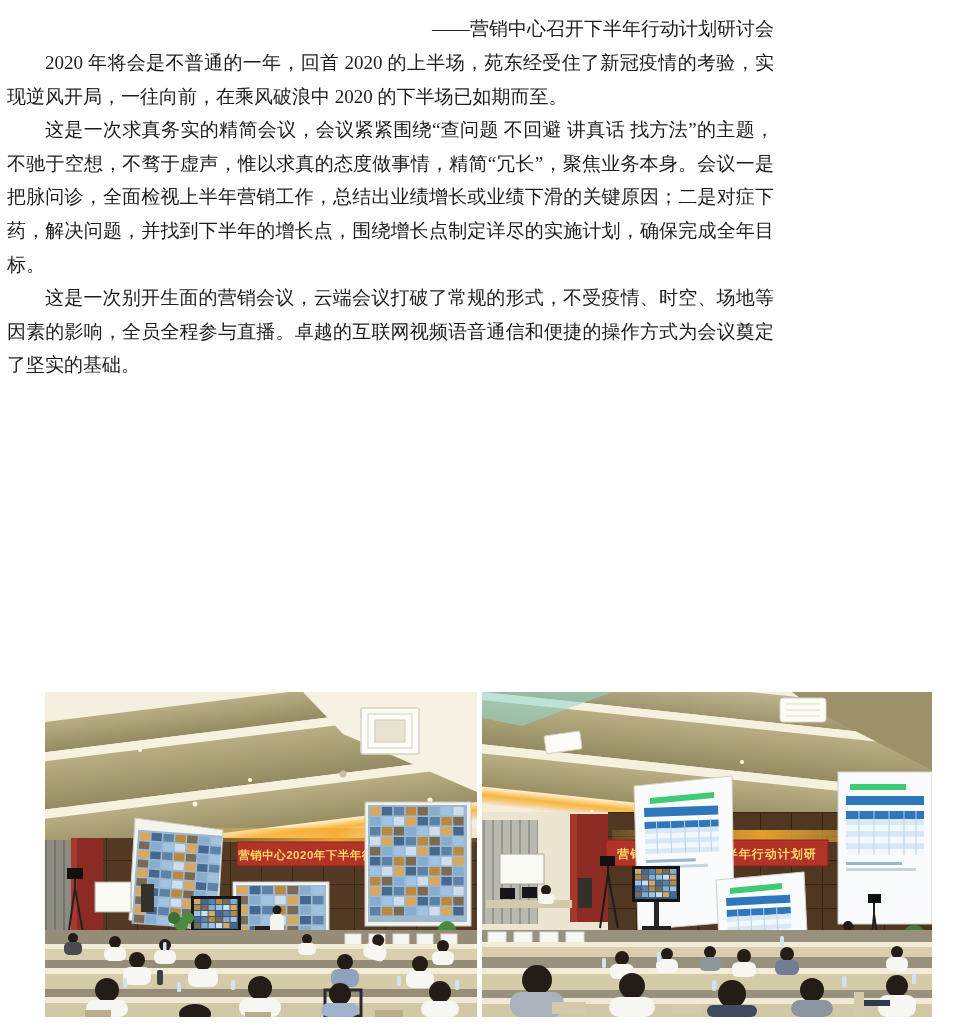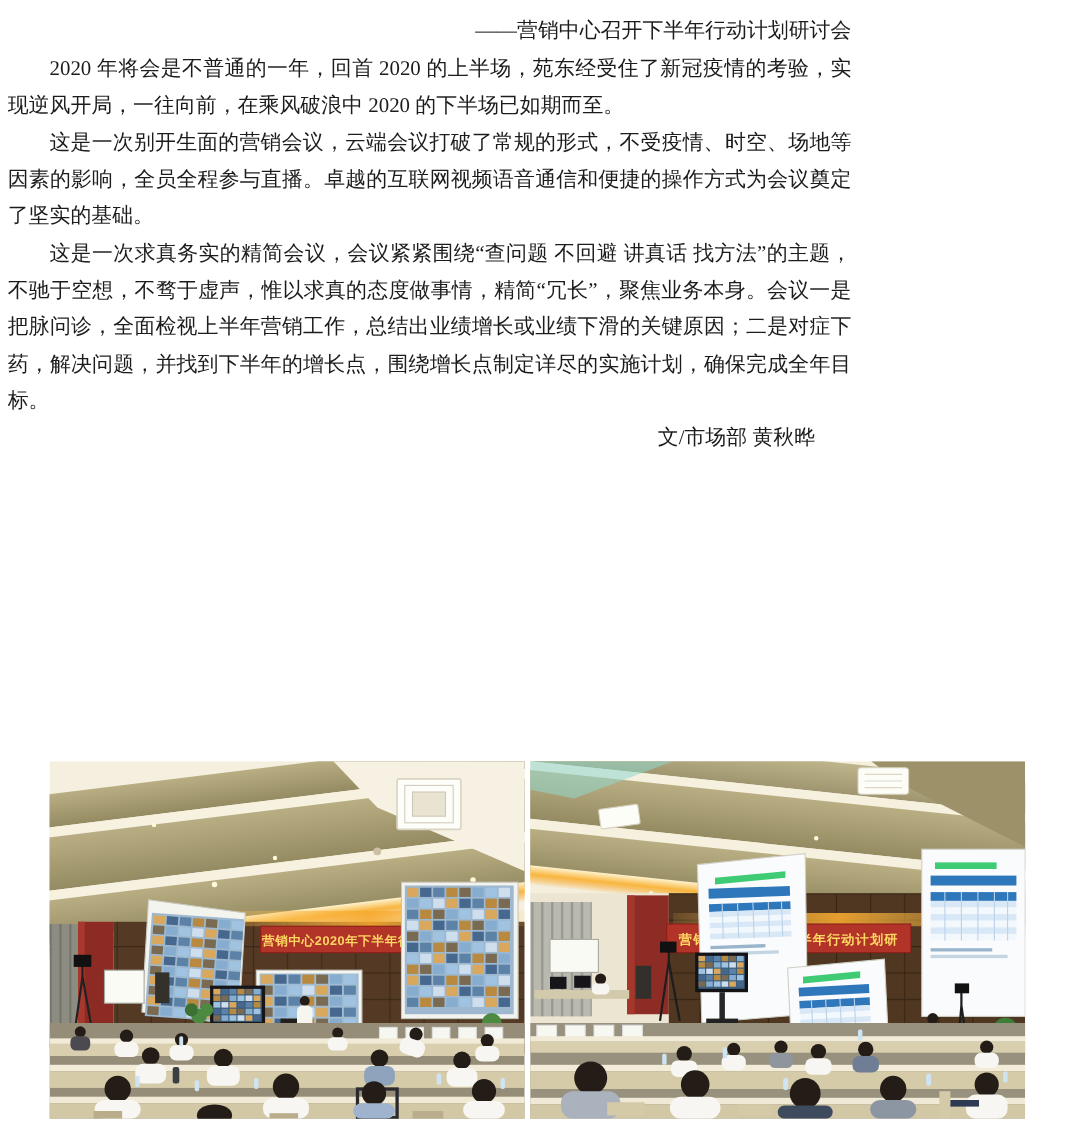--- a/index.html
+++ b/index.html
@@ -23,23 +23,22 @@
   .banner-text{font-family:"Liberation Sans","DejaVu Sans",sans-serif;font-weight:bold;}
 </style>
 </head>
 <body>
 
 <div class="page">
 
   <div class="text-block">
     <div class="subtitle">——营销中心召开下半年行动计划研讨会</div>
     <p class="body-para">2020 年将会是不普通的一年，回首 2020 的上半场，苑东经受住了新冠疫情的考验，实现逆风开局，一往向前，在乘风破浪中 2020 的下半场已如期而至。</p>
+    <p class="body-para">这是一次求真务实的精简会议，会议紧紧围绕“查问题 不回避 讲真话 找方法”的主题，不驰于空想，不骛于虚声，惟以求真的态度做事情，精简“冗长”，聚焦业务本身。会议一是把脉问诊，全面检视上半年营销工作，总结出业绩增长或业绩下滑的关键原因；二是对症下药，解决问题，并找到下半年的增长点，围绕增长点制定详尽的实施计划，确保完成全年目标。</p>
     <p class="body-para">这是一次别开生面的营销会议，云端会议打破了常规的形式，不受疫情、时空、场地等因素的影响，全员全程参与直播。卓越的互联网视频语音通信和便捷的操作方式为会议奠定了坚实的基础。</p>
-    <p class="body-para">这是一次求真务实的精简会议，会议紧紧围绕“查问题 不回避 讲真话 找方法”的主题，不驰于空想，不骛于虚声，惟以求真的态度做事情，精简“冗长”，聚焦业务本身。会议一是把脉问诊，全面检视上半年营销工作，总结出业绩增长或业绩下滑的关键原因；二是对症下药，解决问题，并找到下半年的增长点，围绕增长点制定详尽的实施计划，确保完成全年目标。</p>
-    <div class="byline">文/市场部 黄秋晔</div>
   </div>
 
   <div class="photo-row">
 
     <figure>
       <svg width="432" height="325" viewBox="0 0 432 325">
         <defs>
           <linearGradient id="lpanel" x1="0" y1="0" x2="0" y2="1">
             <stop offset="0" stop-color="#b9ae83"></stop>
               <stop offset="1" stop-color="#958b62"></stop>

